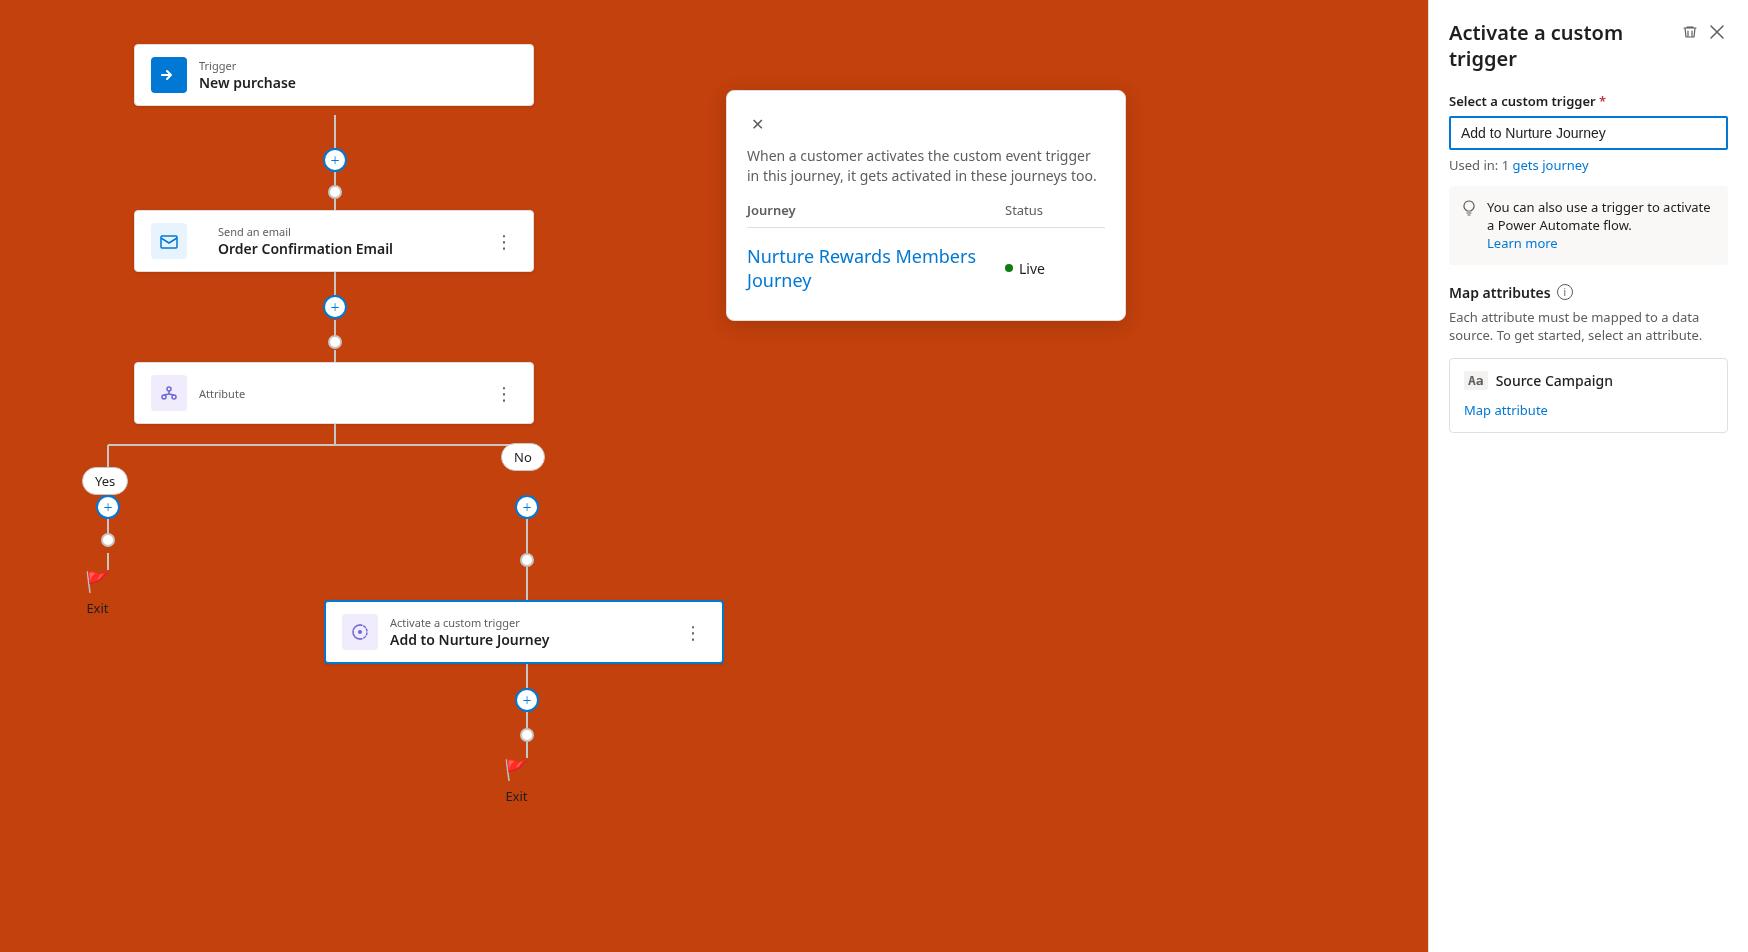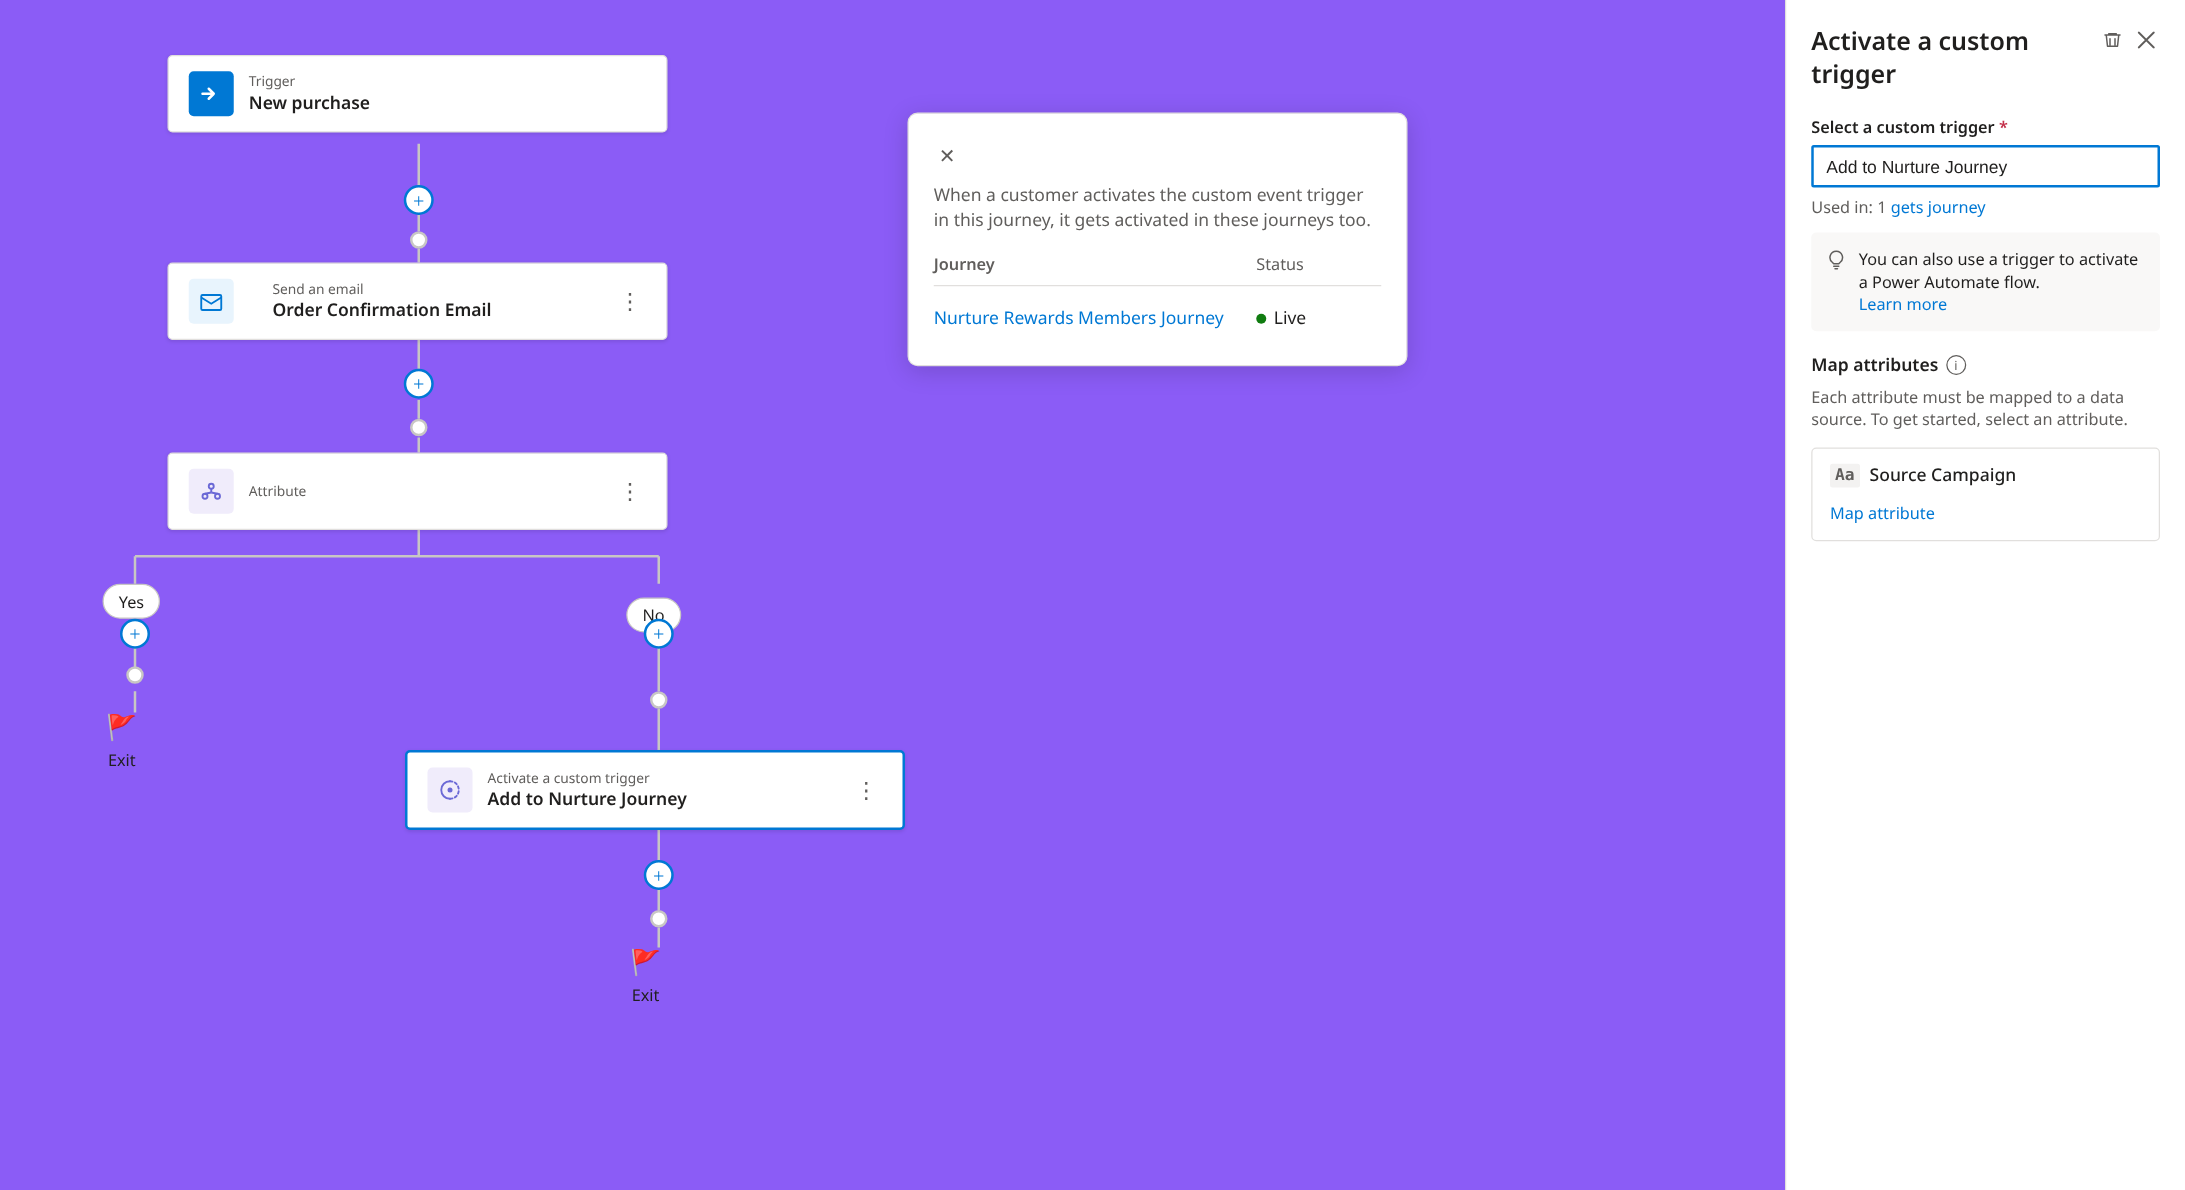--- a/index.html
+++ b/index.html
@@ -10,21 +10,21 @@
       height: 952px;
       overflow: hidden;
       display: flex;
       position: relative;
     }
 
     
     .canvas {
       flex: 1;
       position: relative;
-      background: #8b5cf6;
+      background: #c2410c;
       overflow: hidden;
     }
 
     
     .right-panel {
       width: 320px;
       background: #fff;
       border-left: 1px solid #e1dfdd;
       display: flex;
       flex-direction: column;
@@ -354,21 +354,21 @@
     }
 
     .usage-row {
       display: flex;
       align-items: center;
       padding: 8px 0;
     }
 
     .journey-link {
       color: #0078d4;
-      font-size: 14px;
+      font-size: 18px;
       text-decoration: none;
       flex: 1;
     }
 
     .status-badge {
       display: flex;
       align-items: center;
       gap: 6px;
       width: 100px;
     }
@@ -484,21 +484,21 @@
       </svg>
     </div>
     <div class="node-text">
       <div class="node-label">Attribute</div>
     </div>
     <div class="node-menu">⋮</div>
   </div>
 
   <div class="branch-label" style="left:82px; top:467px;">Yes</div>
 
-  <div class="branch-label" style="left:501px; top:478px;">No</div>
+  <div class="branch-label" style="left:501px; top:443px;">No</div>
 
   <div class="plus-btn" style="left:96px; top:495px;">+</div>
 
   <div class="circle-node" style="left:101px; top:533px;"></div>
 
   <div class="exit-node" style="left:85px; top:568px;">
     <div class="exit-flag">🚩</div>
     <div class="exit-label">Exit</div>
   </div>
 

